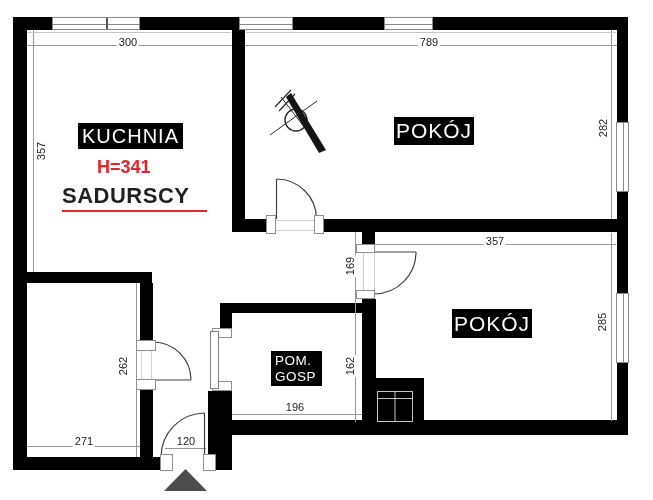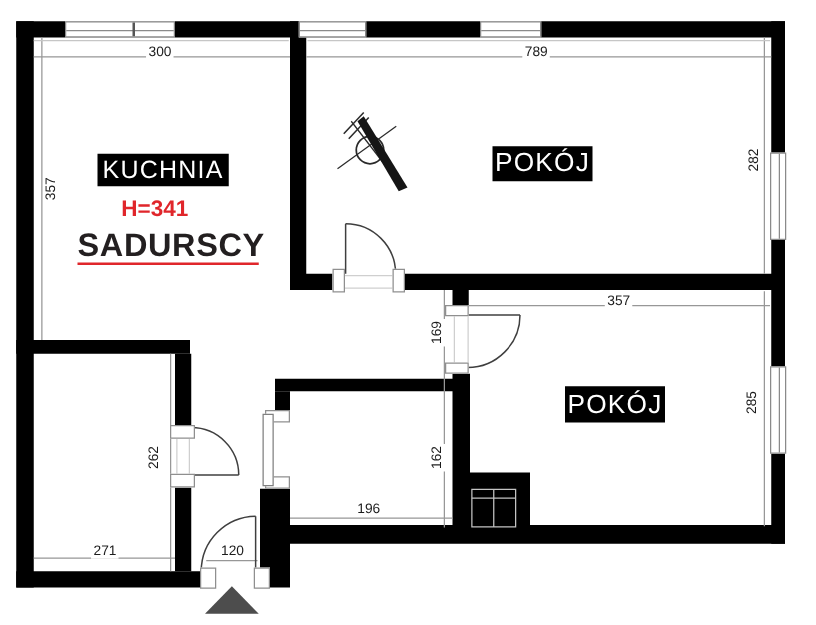--- a/index.html
+++ b/index.html
@@ -21,21 +21,21 @@
           justify-content:center;white-space:nowrap;z-index:4;letter-spacing:1px;}
   .rlabel.two{flex-direction:column;align-items:flex-start;justify-content:center;
               padding-left:4px;line-height:1.18;letter-spacing:0.5px;}
   .hnote{position:absolute;color:var(--accent,#e0262b);font-size:18px;font-weight:700;
          z-index:4;white-space:nowrap;}
   .overlay{position:absolute;left:0;top:0;z-index:2;}
   .logo{position:absolute;left:62px;top:184px;width:148px;color:#231f20;z-index:4;}
   .logo .r1{font-weight:700;font-size:26px;line-height:25px;display:flex;align-items:center;}
   .logo .flag{display:inline-block;width:24px;height:20px;background:var(--accent,#e0262b);
               transform:skewX(-19deg);margin-left:4px;margin-top:2px;}
-  .logo .r2{font-weight:700;font-size:26px;line-height:24px;letter-spacing:0.5px;}
+  .logo .r2{font-weight:700;font-size:22px;line-height:24px;letter-spacing:0.5px;}
   .logo .rule{height:2px;background:var(--accent,#e0262b);margin-top:2px;width:145px;}
   .logo .r3{font-size:8.3px;letter-spacing:4.1px;color:#4a4a4a;margin-top:3px;white-space:nowrap;}
 </style>
 </head>
 <body>
 
 <div class="plan">
 
   <div class="wall" style="left:13px;top:17px;width:615px;height:13px"></div>
   <div class="wall" style="left:13px;top:17px;width:14px;height:453px"></div>
@@ -106,20 +106,24 @@
   <span class="dim v" style="left:350px;top:366px">162</span>
   <span class="dim v" style="left:123px;top:366px">262</span>
   <span class="dim" style="left:84px;top:441px">271</span>
   <span class="dim" style="left:186px;top:441px">120</span>
   <span class="dim" style="left:295px;top:407px">196</span>
 
   <div class="rlabel" style="left:78px;top:123px;width:105px;height:26px;font-size:20px">KUCHNIA</div>
   <div class="hnote" style="left:97px;top:157px">H=341</div>
   <div class="rlabel" style="left:394px;top:117px;width:80px;height:28px;font-size:21px">POKÓJ</div>
   <div class="rlabel" style="left:452px;top:309px;width:80px;height:29px;font-size:21px">POKÓJ</div>
+  <div class="rlabel two" style="left:271px;top:351px;width:47px;height:35px;font-size:13.5px">
+    <span>POM.</span>
+    <span>GOSP</span>
+  </div>
 
   <div class="logo">
     <div class="r2">SADURSCY</div>
     <div class="rule"></div>
   </div>
 
   <svg class="overlay" width="653" height="500" viewBox="0 0 653 500">
 
     <line x1="27" y1="32.5" x2="231" y2="32.5" stroke="#c6c6c6" stroke-width="1"></line>
     <line x1="246" y1="32.5" x2="616" y2="32.5" stroke="#c6c6c6" stroke-width="1"></line>

